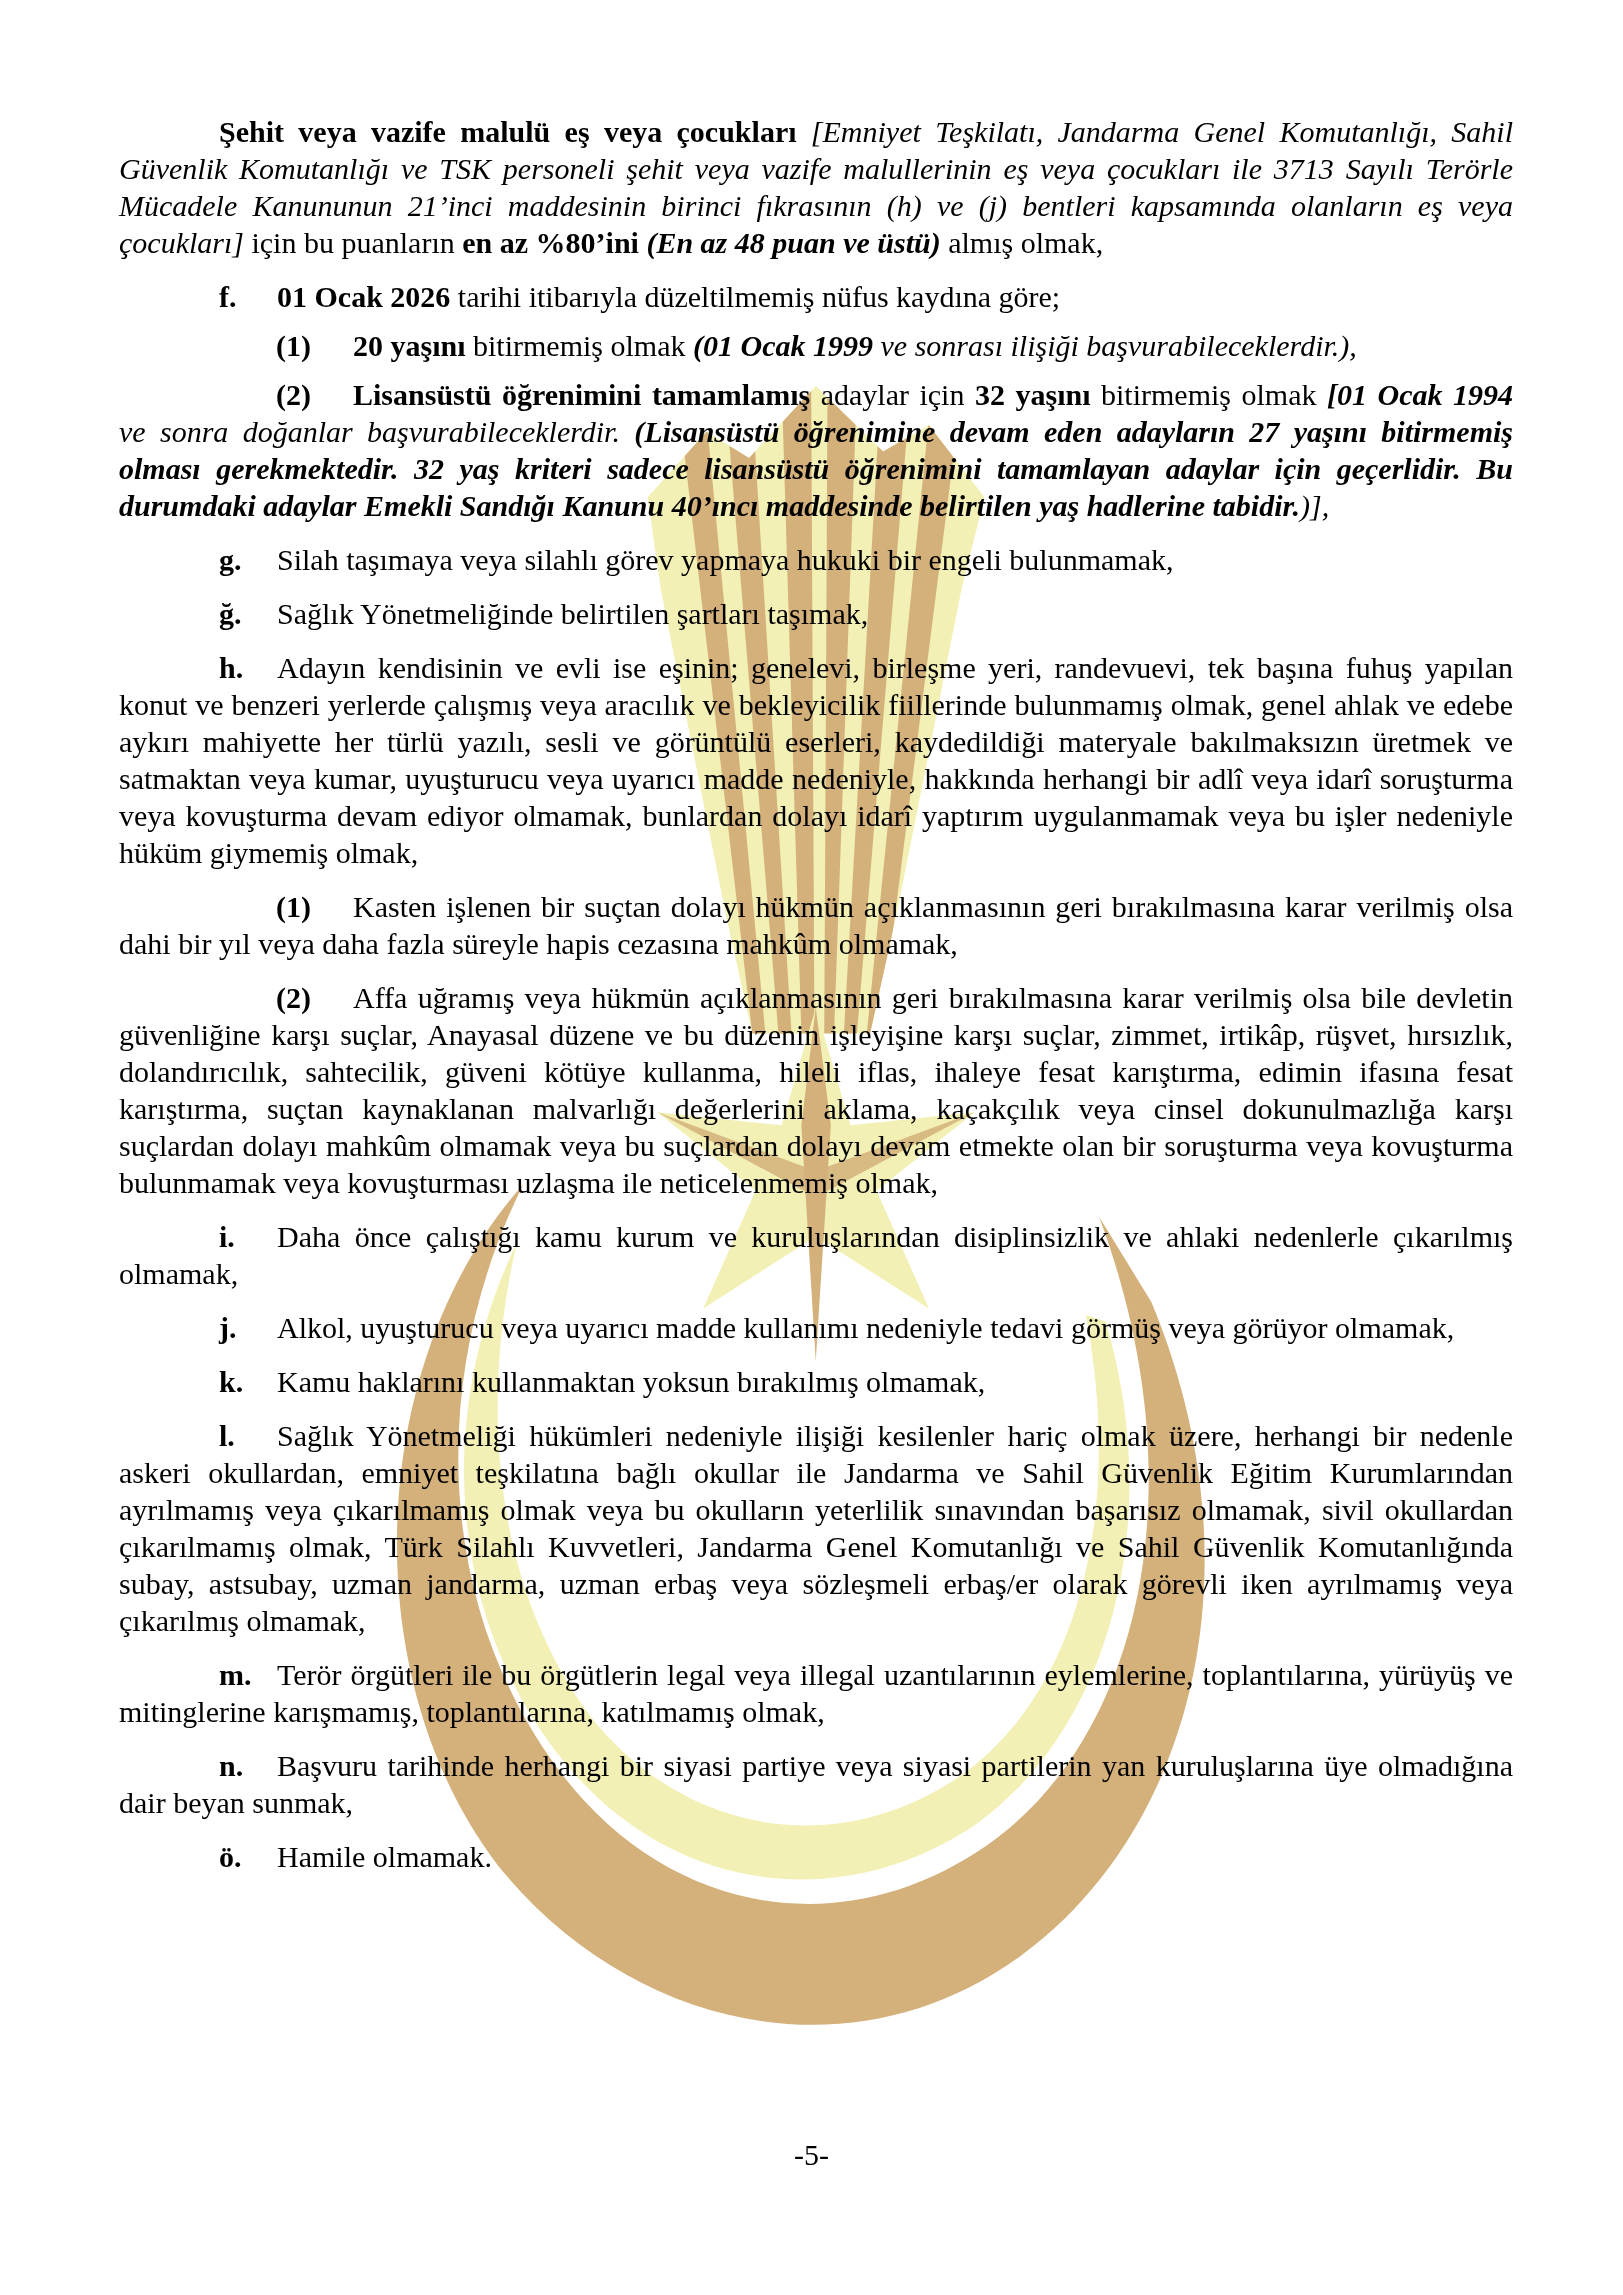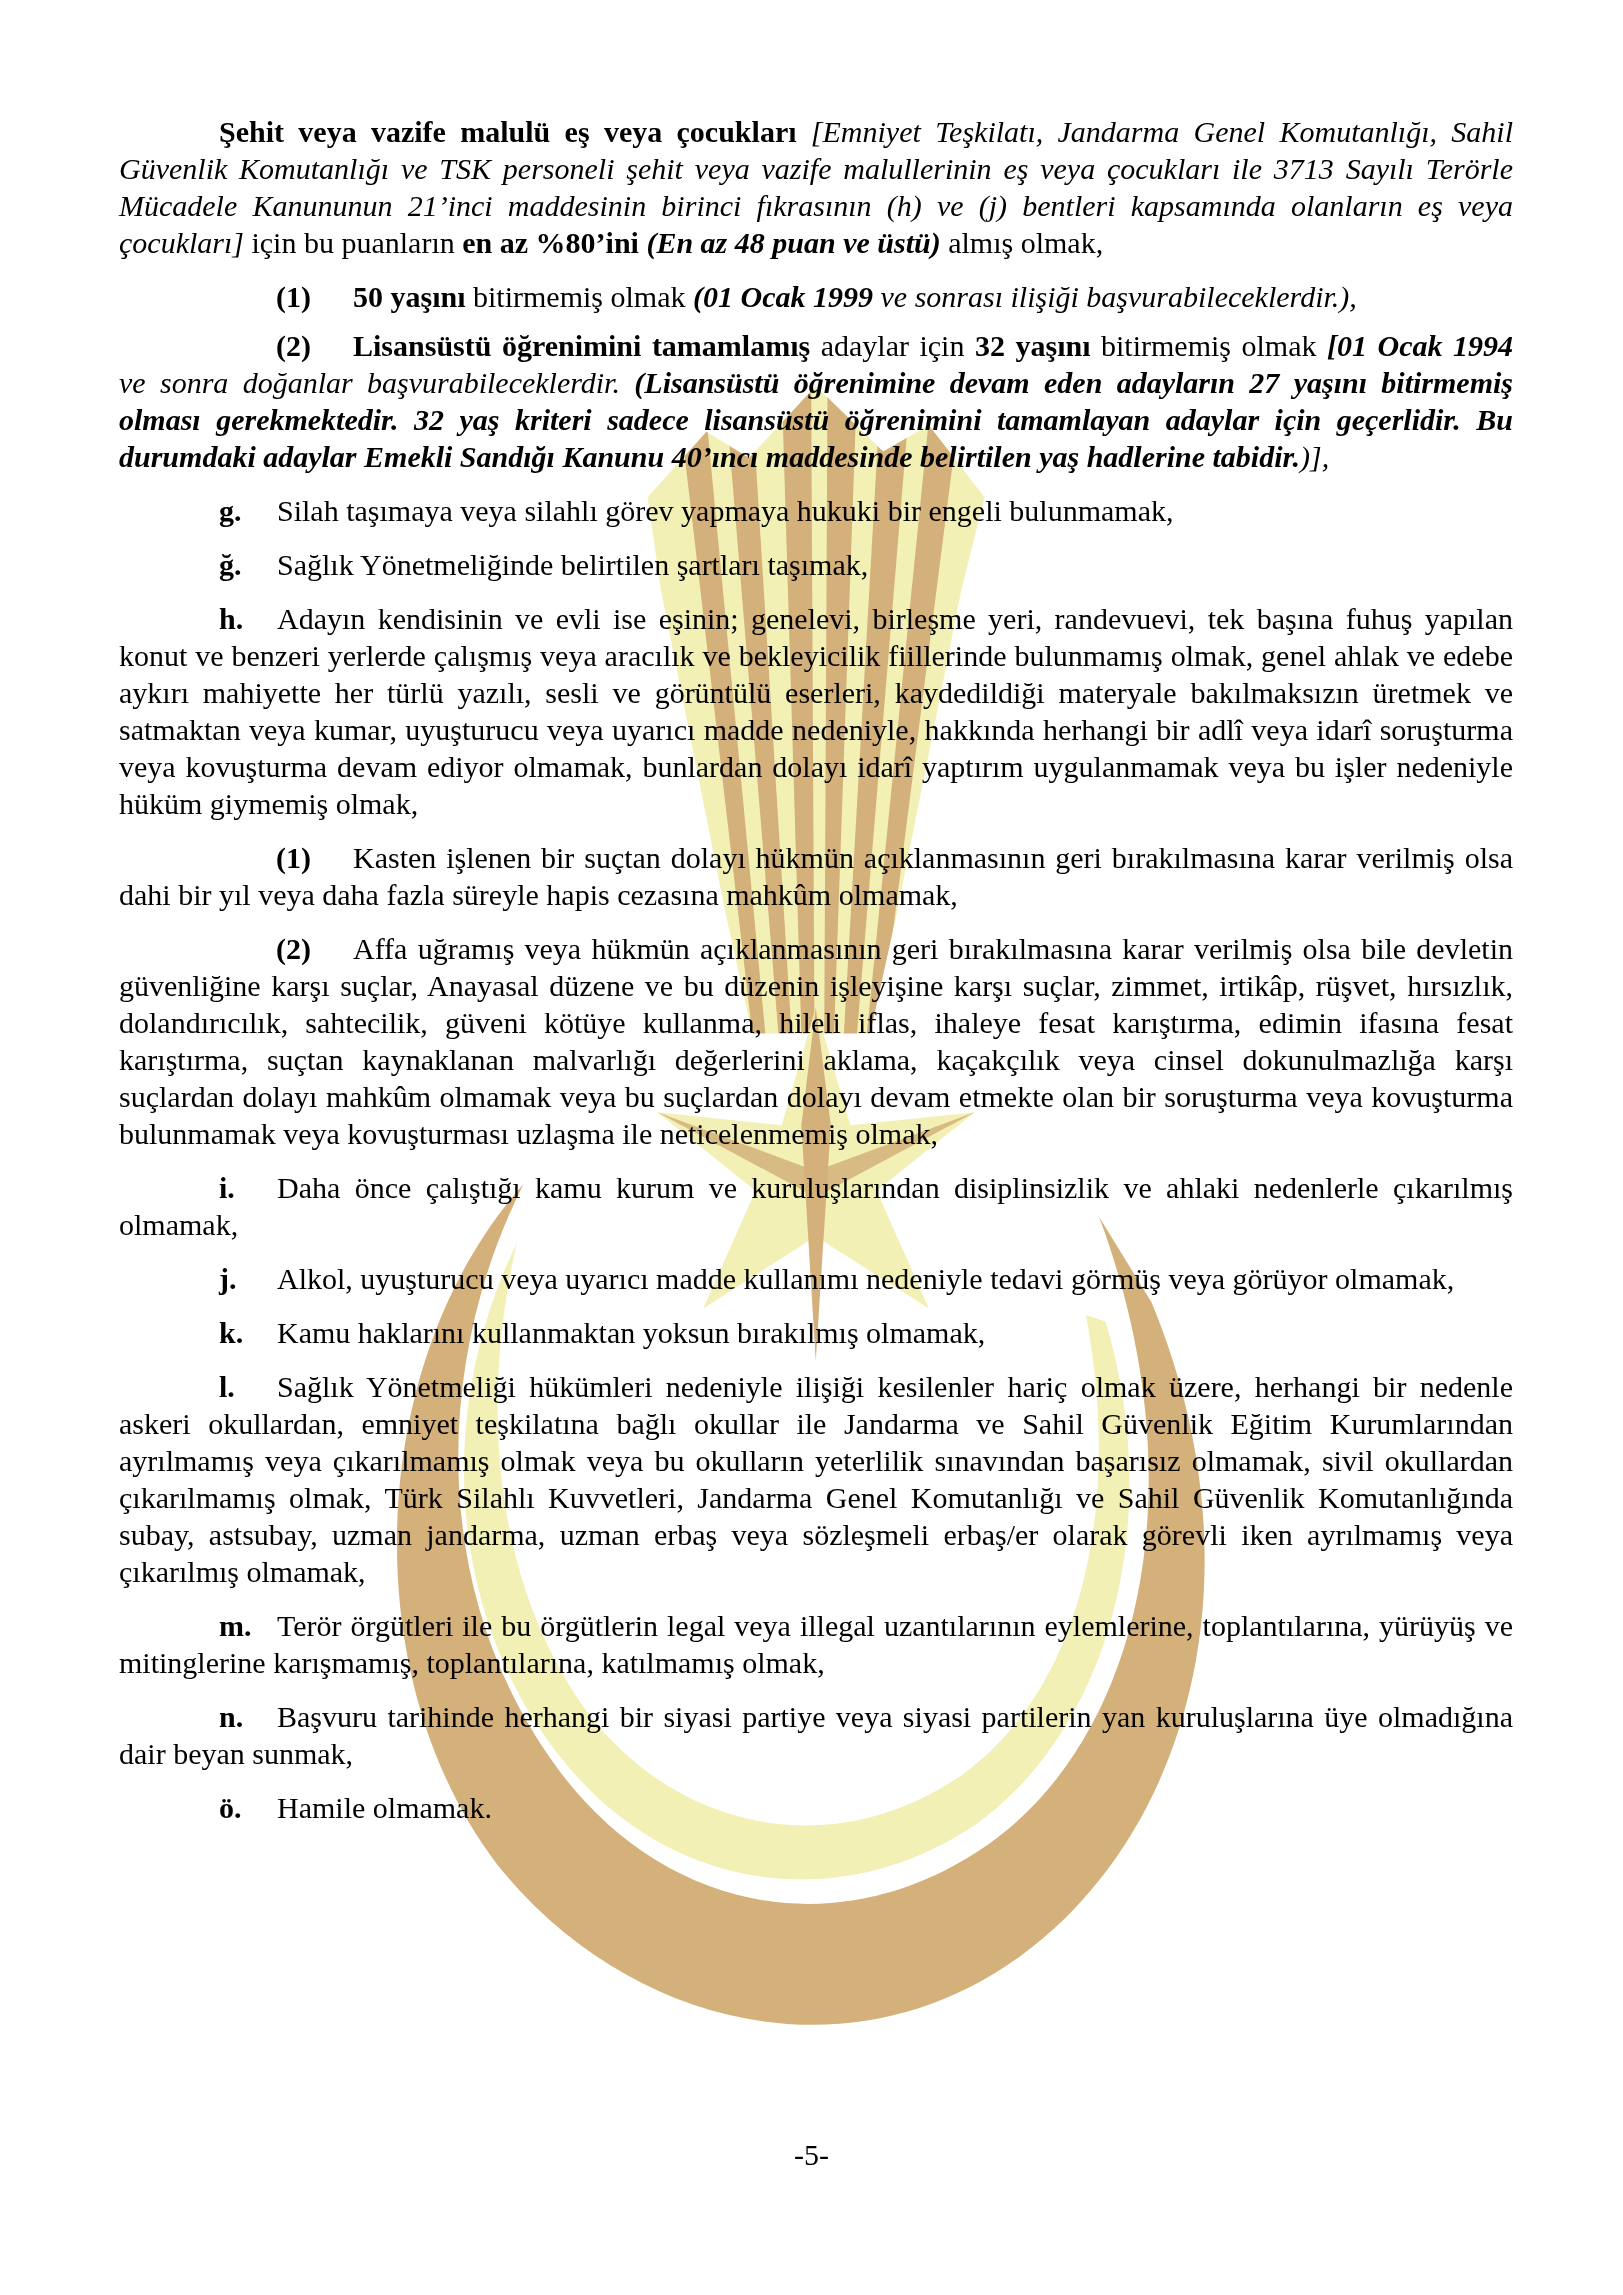--- a/index.html
+++ b/index.html
@@ -68,23 +68,26 @@
       <path d="M 790,1900 C 660,2170 690,2480 860,2690 C 1020,2890 1280,2930 1490,2790 C 1700,2640 1780,2320 1690,2020 L 1660,2010 C 1720,2330 1640,2600 1460,2720 C 1260,2850 1030,2790 900,2620 C 760,2430 730,2160 790,1900 Z" fill="#F2F0B4"></path>
     </g>
   </svg>
 
   <div class="content">
 
     <p class="ind1">
       <b>Şehit veya vazife malulü eş veya çocukları</b><i> [Emniyet Teşkilatı, Jandarma Genel Komutanlığı, Sahil Güvenlik Komutanlığı ve TSK personeli şehit veya vazife malullerinin eş veya çocukları ile 3713 Sayılı Terörle Mücadele Kanununun  21’inci maddesinin birinci fıkrasının (h) ve (j) bentleri kapsamında olanların eş veya çocukları]</i><span> için bu puanların </span><b>en az %80’ini</b><i><b> (En az 48 puan ve üstü)</b></i><span> almış olmak,</span>
     </p>
 
+    <p class="ind1 tight">
+      <span class="lbl lbl-l1">f.</span><b>01 Ocak 2026</b><span> tarihi itibarıyla düzeltilmemiş nüfus kaydına göre;</span>
+    </p>
 
     <p class="ind2 tight">
-      <span class="lbl lbl-l2">(1)</span><b>50 yaşını</b><span> bitirmemiş olmak </span><i><b>(01 Ocak 1999</b><span> ve sonrası ilişiği başvurabileceklerdir.),</span></i>
+      <span class="lbl lbl-l2">(1)</span><b>20 yaşını</b><span> bitirmemiş olmak </span><i><b>(01 Ocak 1999</b><span> ve sonrası ilişiği başvurabileceklerdir.),</span></i>
     </p>
 
     <p class="ind2">
       <span class="lbl lbl-l2">(2)</span><b>Lisansüstü öğrenimini tamamlamış</b><span> adaylar için </span><b>32 yaşını</b><span> bitirmemiş olmak </span><i><b>[01 Ocak 1994</b><span> ve sonra doğanlar başvurabileceklerdir. </span><b>(Lisansüstü öğrenimine devam eden adayların 27 yaşını bitirmemiş olması gerekmektedir. 32 yaş kriteri sadece lisansüstü öğrenimini tamamlayan adaylar için geçerlidir. Bu durumdaki adaylar Emekli Sandığı Kanunu 40’ıncı maddesinde belirtilen yaş hadlerine tabidir.</b><span>)],</span></i>
     </p>
 
     <p class="ind1">
       <span class="lbl lbl-l1">g.</span><span>Silah taşımaya veya silahlı görev yapmaya hukuki bir engeli bulunmamak,</span>
     </p>
 

